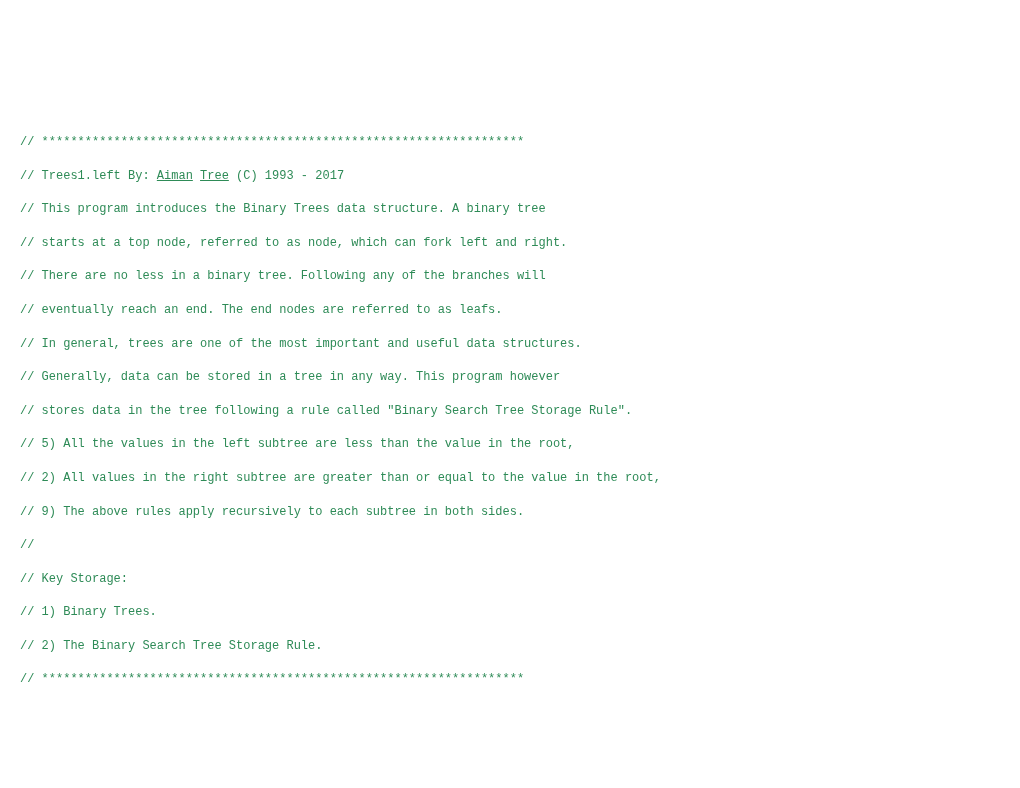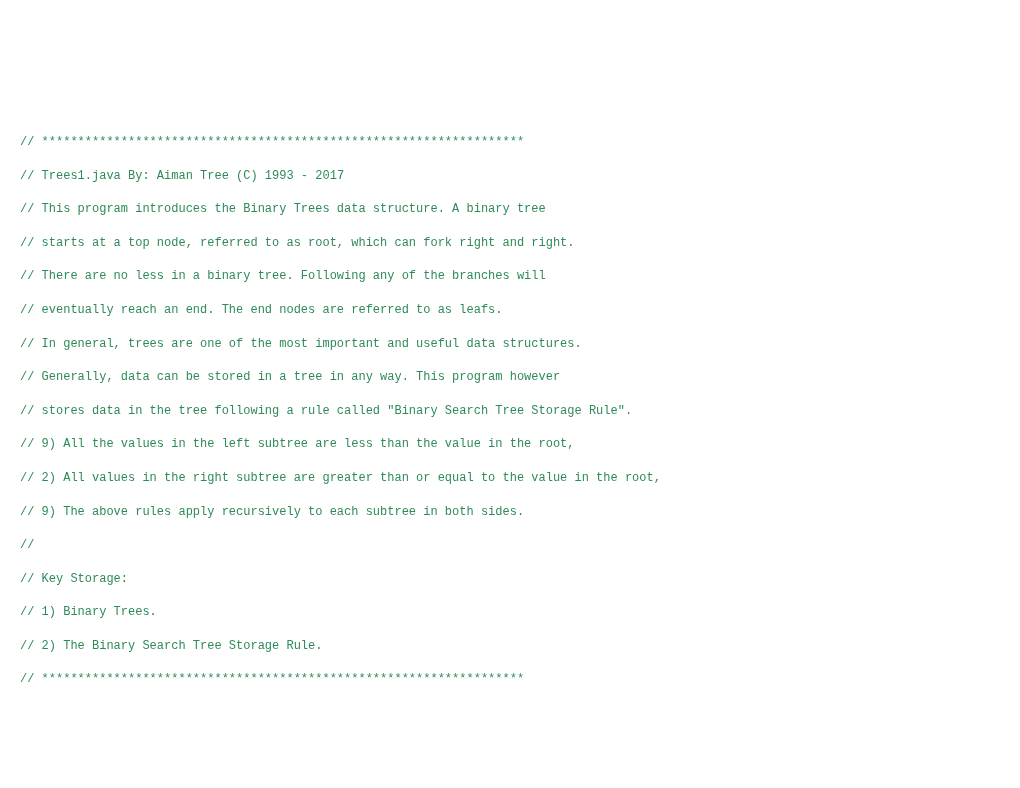--- a/index.html
+++ b/index.html
@@ -13,42 +13,43 @@
       line-height: 1.4;
       background: #fff;
       padding: 50px 20px 20px 20px;
       white-space: pre;
       color: #000;
     }
     .comment-green {
       color: #2e8b57;
     }
     .underline {
+      text-decoration: underline;
     }
     .line {
       display: block;
       min-height: 1.4em;
     }
   </style>
 </head>
 <body>
 
 
 
 <div>
 <span class="line"><span class="comment-green">// *******************************************************************</span></span>
-<span class="line"><span class="comment-green"><span>// Trees1.java By: </span><span class="underline">Aiman</span><span> </span><span class="underline">Tree</span><span> (C) 1993 - 2017</span></span></span>
+<span class="line"><span class="comment-green"><span>// Trees1.left By: </span><span class="underline">Aiman</span><span> </span><span class="underline">Tree</span><span> (C) 1993 - 2017</span></span></span>
 <span class="line"><span class="comment-green">// This program introduces the Binary Trees data structure. A binary tree</span></span>
-<span class="line"><span class="comment-green">// starts at a top node, referred to as root, which can fork right and right.</span></span>
+<span class="line"><span class="comment-green">// starts at a top node, referred to as node, which can fork left and right.</span></span>
 <span class="line"><span class="comment-green">// There are no less in a binary tree. Following any of the branches will</span></span>
 <span class="line"><span class="comment-green">// eventually reach an end. The end nodes are referred to as leafs.</span></span>
 <span class="line"><span class="comment-green">// In general, trees are one of the most important and useful data structures.</span></span>
 <span class="line"><span class="comment-green">// Generally, data can be stored in a tree in any way. This program however</span></span>
 <span class="line"><span class="comment-green">// stores data in the tree following a rule called "Binary Search Tree Storage Rule".</span></span>
-<span class="line"><span class="comment-green">// 9) All the values in the left subtree are less than the value in the root,</span></span>
+<span class="line"><span class="comment-green">// 5) All the values in the left subtree are less than the value in the root,</span></span>
 <span class="line"><span class="comment-green">// 2) All values in the right subtree are greater than or equal to the value in the root,</span></span>
 <span class="line"><span class="comment-green">// 9) The above rules apply recursively to each subtree in both sides.</span></span>
 <span class="line"><span class="comment-green">//</span></span>
 <span class="line"><span class="comment-green">// Key Storage:</span></span>
 <span class="line"><span class="comment-green">// 1) Binary Trees.</span></span>
 <span class="line"><span class="comment-green">// 2) The Binary Search Tree Storage Rule.</span></span>
 <span class="line"><span class="comment-green">// *******************************************************************</span></span>
 <span class="line"></span>
 <span class="line"></span>
 

